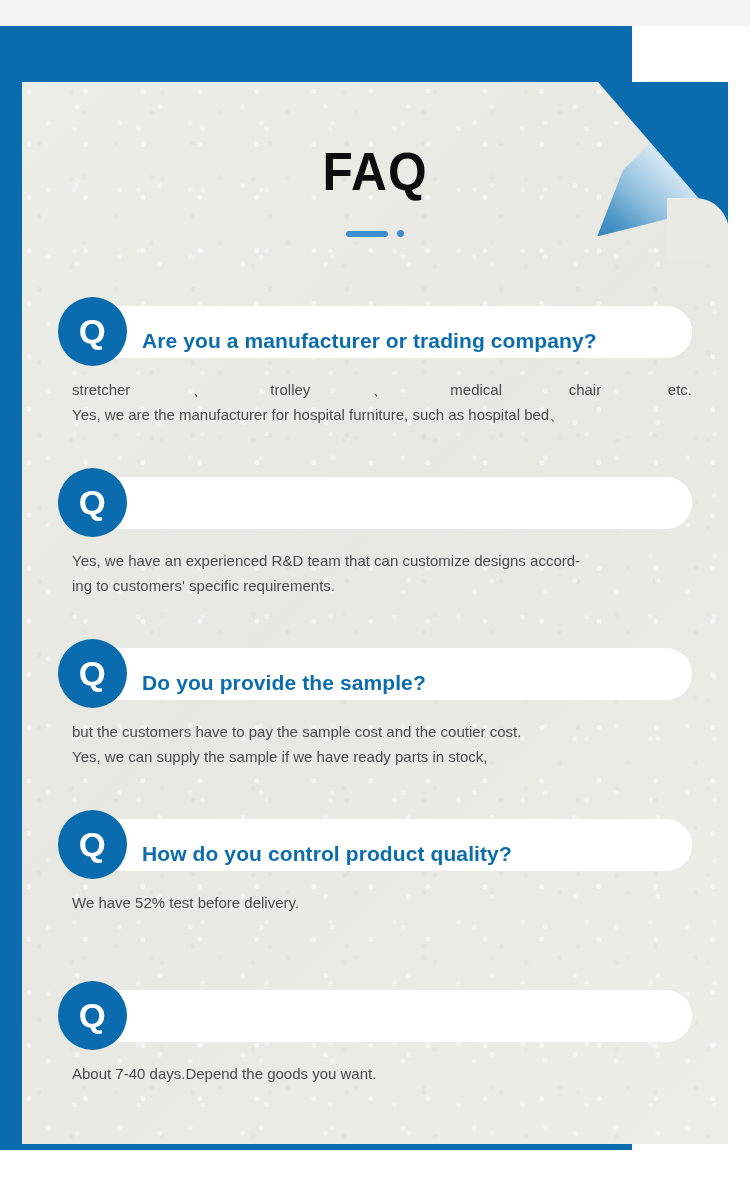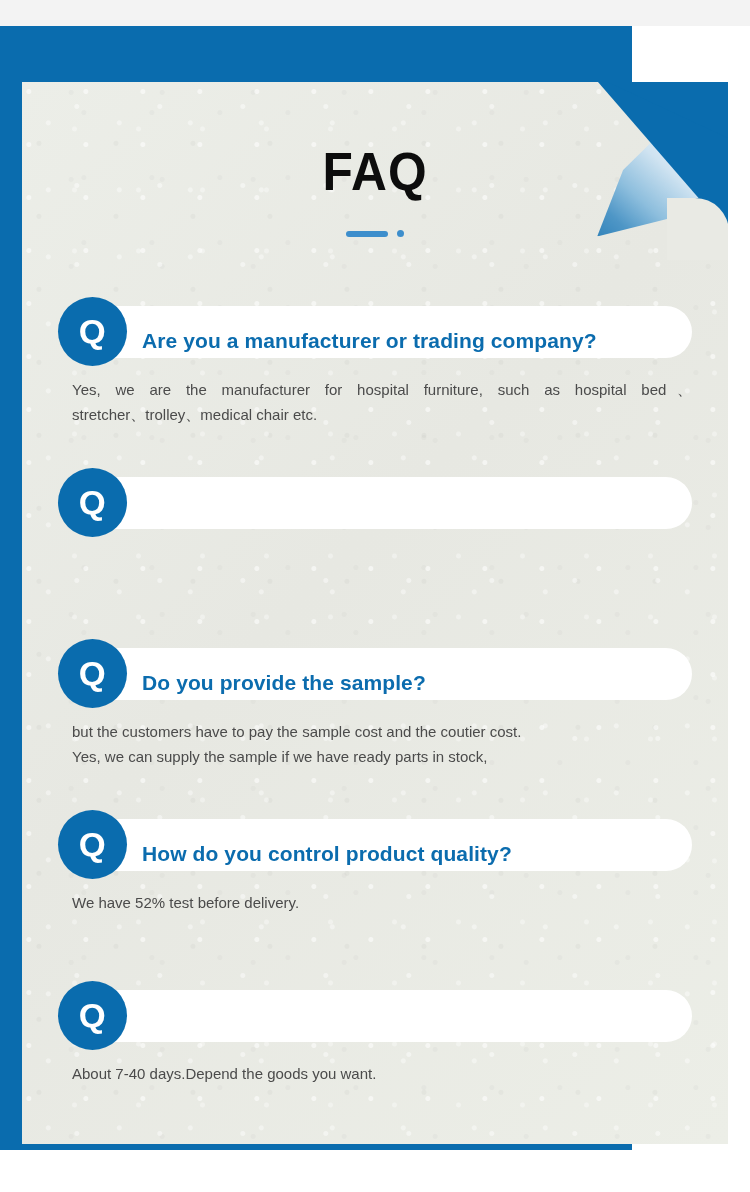--- a/index.html
+++ b/index.html
@@ -244,29 +244,33 @@
 
     <div class="faq-list">
 
       <div class="faq-item">
         <div class="q-pill"></div>
         <div class="q-badge">
           <span class="q-badge-letter">Q</span>
         </div>
         <div class="q-text">Are you a manufacturer or trading company?</div>
         <div class="a-text justified">
+          <span class="line">stretcher、trolley、medical chair etc.</span>
           <span class="line">Yes, we are the manufacturer for hospital furniture, such as hospital bed、</span>
-          <span class="line">stretcher、trolley、medical chair etc.</span>
-        </div>
-      </div>
-
-      <div class="faq-item">
-        <div class="q-pill"></div>
-        <div class="q-badge">
-          <span class="q-badge-letter">Q</span>
+        </div>
+      </div>
+
+      <div class="faq-item">
+        <div class="q-pill"></div>
+        <div class="q-badge">
+          <span class="q-badge-letter">Q</span>
+        </div>
+        <div class="a-text">
+          <span class="line">Yes, we have an experienced R&amp;D team that can customize designs accord-</span>
+          <span class="line">ing to customers' specific requirements.</span>
         </div>
       </div>
 
       <div class="faq-item">
         <div class="q-pill"></div>
         <div class="q-badge">
           <span class="q-badge-letter">Q</span>
         </div>
         <div class="q-text">Do you provide the sample?</div>
         <div class="a-text">

